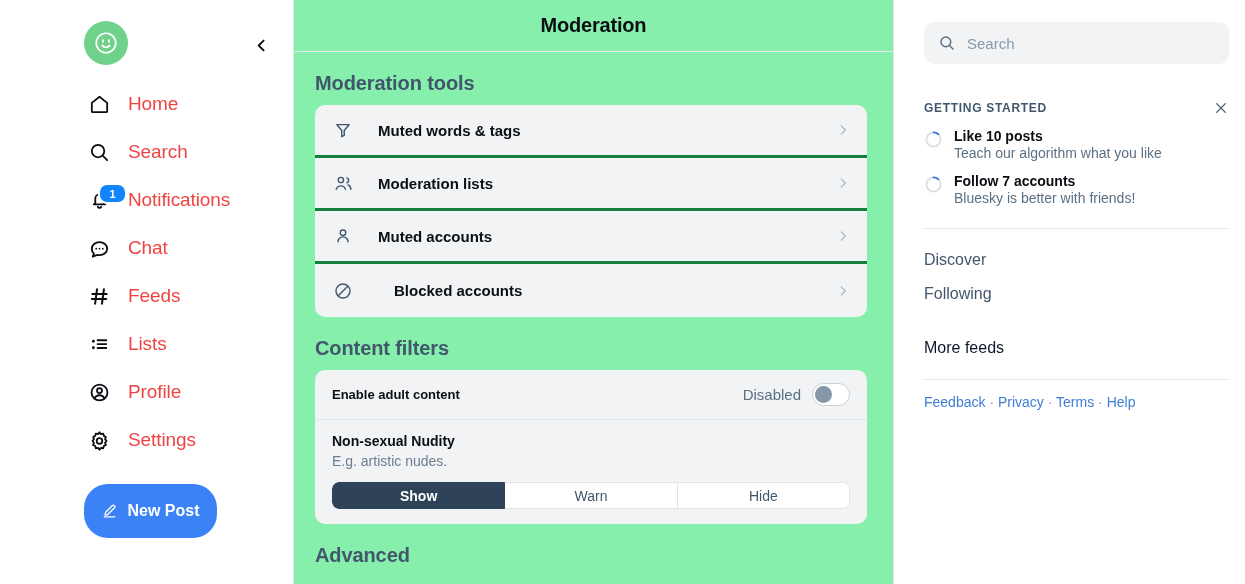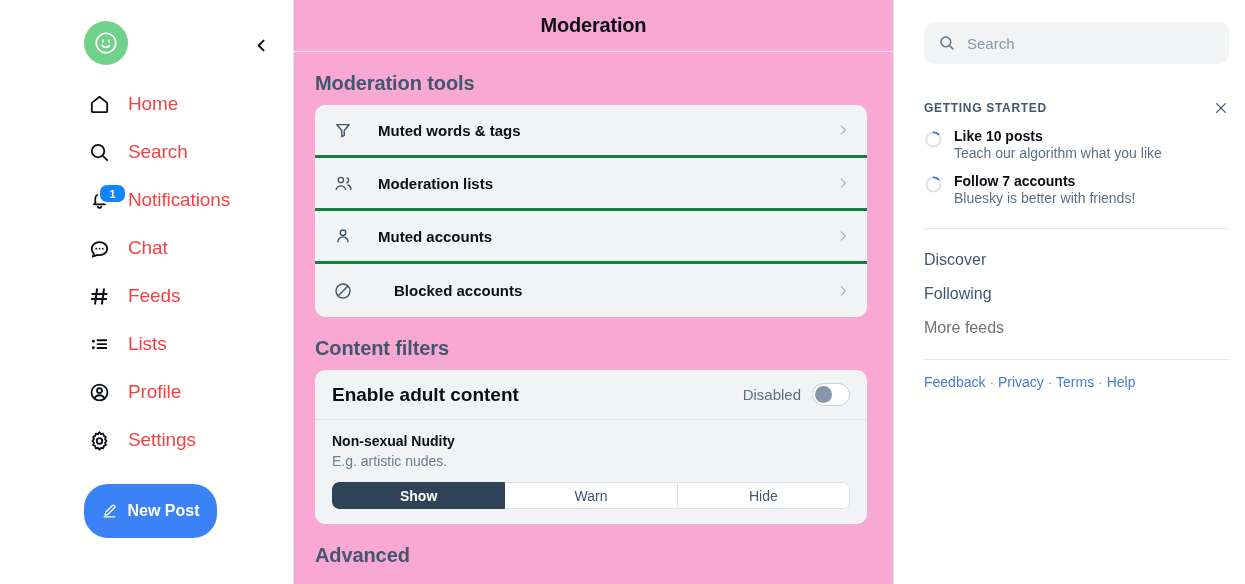--- a/index.html
+++ b/index.html
@@ -83,21 +83,21 @@
   }
 
   
   .center {
     width: 601px; flex: 0 0 601px;
     border-left: 1px solid #e4e7ea;
     border-right: 1px solid #e4e7ea;
     display: flex; flex-direction: column;
     height: 584px;
     overflow: hidden;
-    background: #f9a8d4;
+    background: #86efac;
   }
   .center-header {
     height: 52px; flex: 0 0 52px;
     border-bottom: 1px solid #e4e7ea;
     display: flex; align-items: center; justify-content: center;
   }
   .center-header .title {
     font-size: 20px; font-weight: bold; color: #0b0f14;
     letter-spacing: -0.2px;
   }
@@ -142,21 +142,21 @@
     border-radius: 10px;
     overflow: hidden;
   }
   .cf-top {
     display: flex; align-items: center;
     height: 50px;
     padding: 0 17px 0 17px;
     border-bottom: 1px solid #e2e6ea;
   }
   .cf-top .cf-label {
-    font-size: 19px; font-weight: bold; color: #0b0f14; flex: 1 1 auto;
+    font-size: 13px; font-weight: bold; color: #0b0f14; flex: 1 1 auto;
   }
   .cf-state {
     font-size: 15px; color: #5b7083; margin-right: 11px;
   }
   .toggle {
     width: 38px; height: 23px; border-radius: 13px;
     background: #ffffff;
     border: 1px solid #c9d0d8;
     display: flex; align-items: center;
     padding: 2px;
@@ -242,21 +242,21 @@
 
   .divider {
     height: 1px; background: #e4e7ea;
     margin: 22px 16px 0 30px;
   }
   .feeds-wrap { padding: 14px 16px 0 30px; }
   .feed-link {
     font-size: 16px; color: #42576c;
     padding: 8px 0; cursor: pointer;
   }
-  .feed-link.blue { color: #737373; }
+  .feed-link.blue { color: #0f172a; margin-top: 20px; }
   .footer-wrap { padding: 14px 16px 0 30px; }
   .footer-links {
     font-size: 14px; color: #3f7ed4;
   }
   .footer-links .sep { color: #8a99a8; }
   .footer-links span[role="link"] { cursor: pointer; }
 </style>
 </head>
 <body>
 

